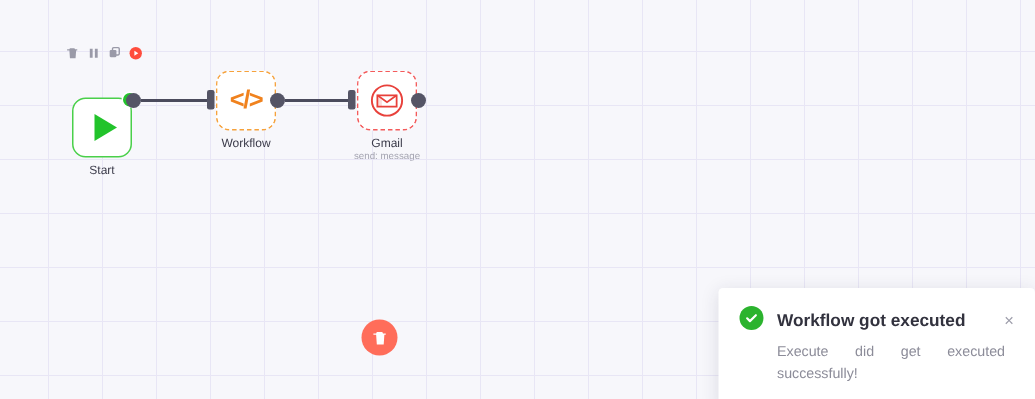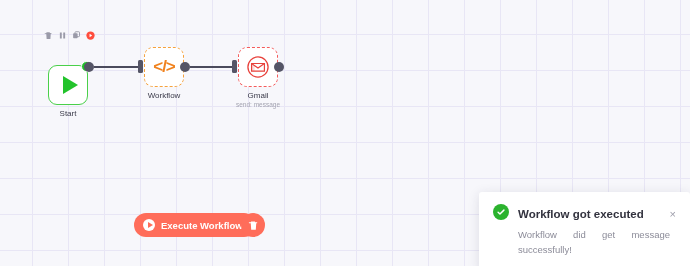--- a/index.html
+++ b/index.html
@@ -297,37 +297,33 @@
         <path d="M5 8.2h14v8.2H5z" fill="#ffffff" stroke="#e8413b" stroke-width="1.3"></path>
         <path d="M5 8.2l7 5 7-5" fill="none" stroke="#e8413b" stroke-width="1.3"></path>
         <path d="M5 16.4V9l3.3 2.6v4.8z" fill="#e8413b" opacity="0.18"></path>
       </svg>
     </span>
     <div class="node-label">Gmail</div>
     <div class="node-sublabel">send: message</div>
   </div>
   <div class="port-out" style="left:274px; top:62px;"></div>
 
-  <button class="exec-btn">
-    <span class="exec-play"></span>
-    <span>Execute Workflow</span>
-  </button>
 
   <button class="trash-btn">
     <svg viewBox="0 0 24 24" fill="currentColor">
       <path d="M6 7h12l-1 14H7L6 7zm3-4h6l1 2h4v2H2V5h4l1-2z"></path>
     </svg>
   </button>
 
   <div class="toast">
     <div class="toast-head">
       <span class="toast-check">
         <svg viewBox="0 0 24 24" fill="none" stroke="currentColor" stroke-width="3.4" stroke-linecap="round" stroke-linejoin="round">
             <path d="M5 12.5l4.5 4.5L19 7.5"></path>
           </svg>
       </span>
       <span class="toast-title">Workflow got executed</span>
       <button class="toast-close">×</button>
     </div>
-    <div class="toast-body">Workflow did get message successfully!</div>
+    <div class="toast-body">Execute did get executed successfully!</div>
   </div>
 
 </div>
 
 </body></html>

